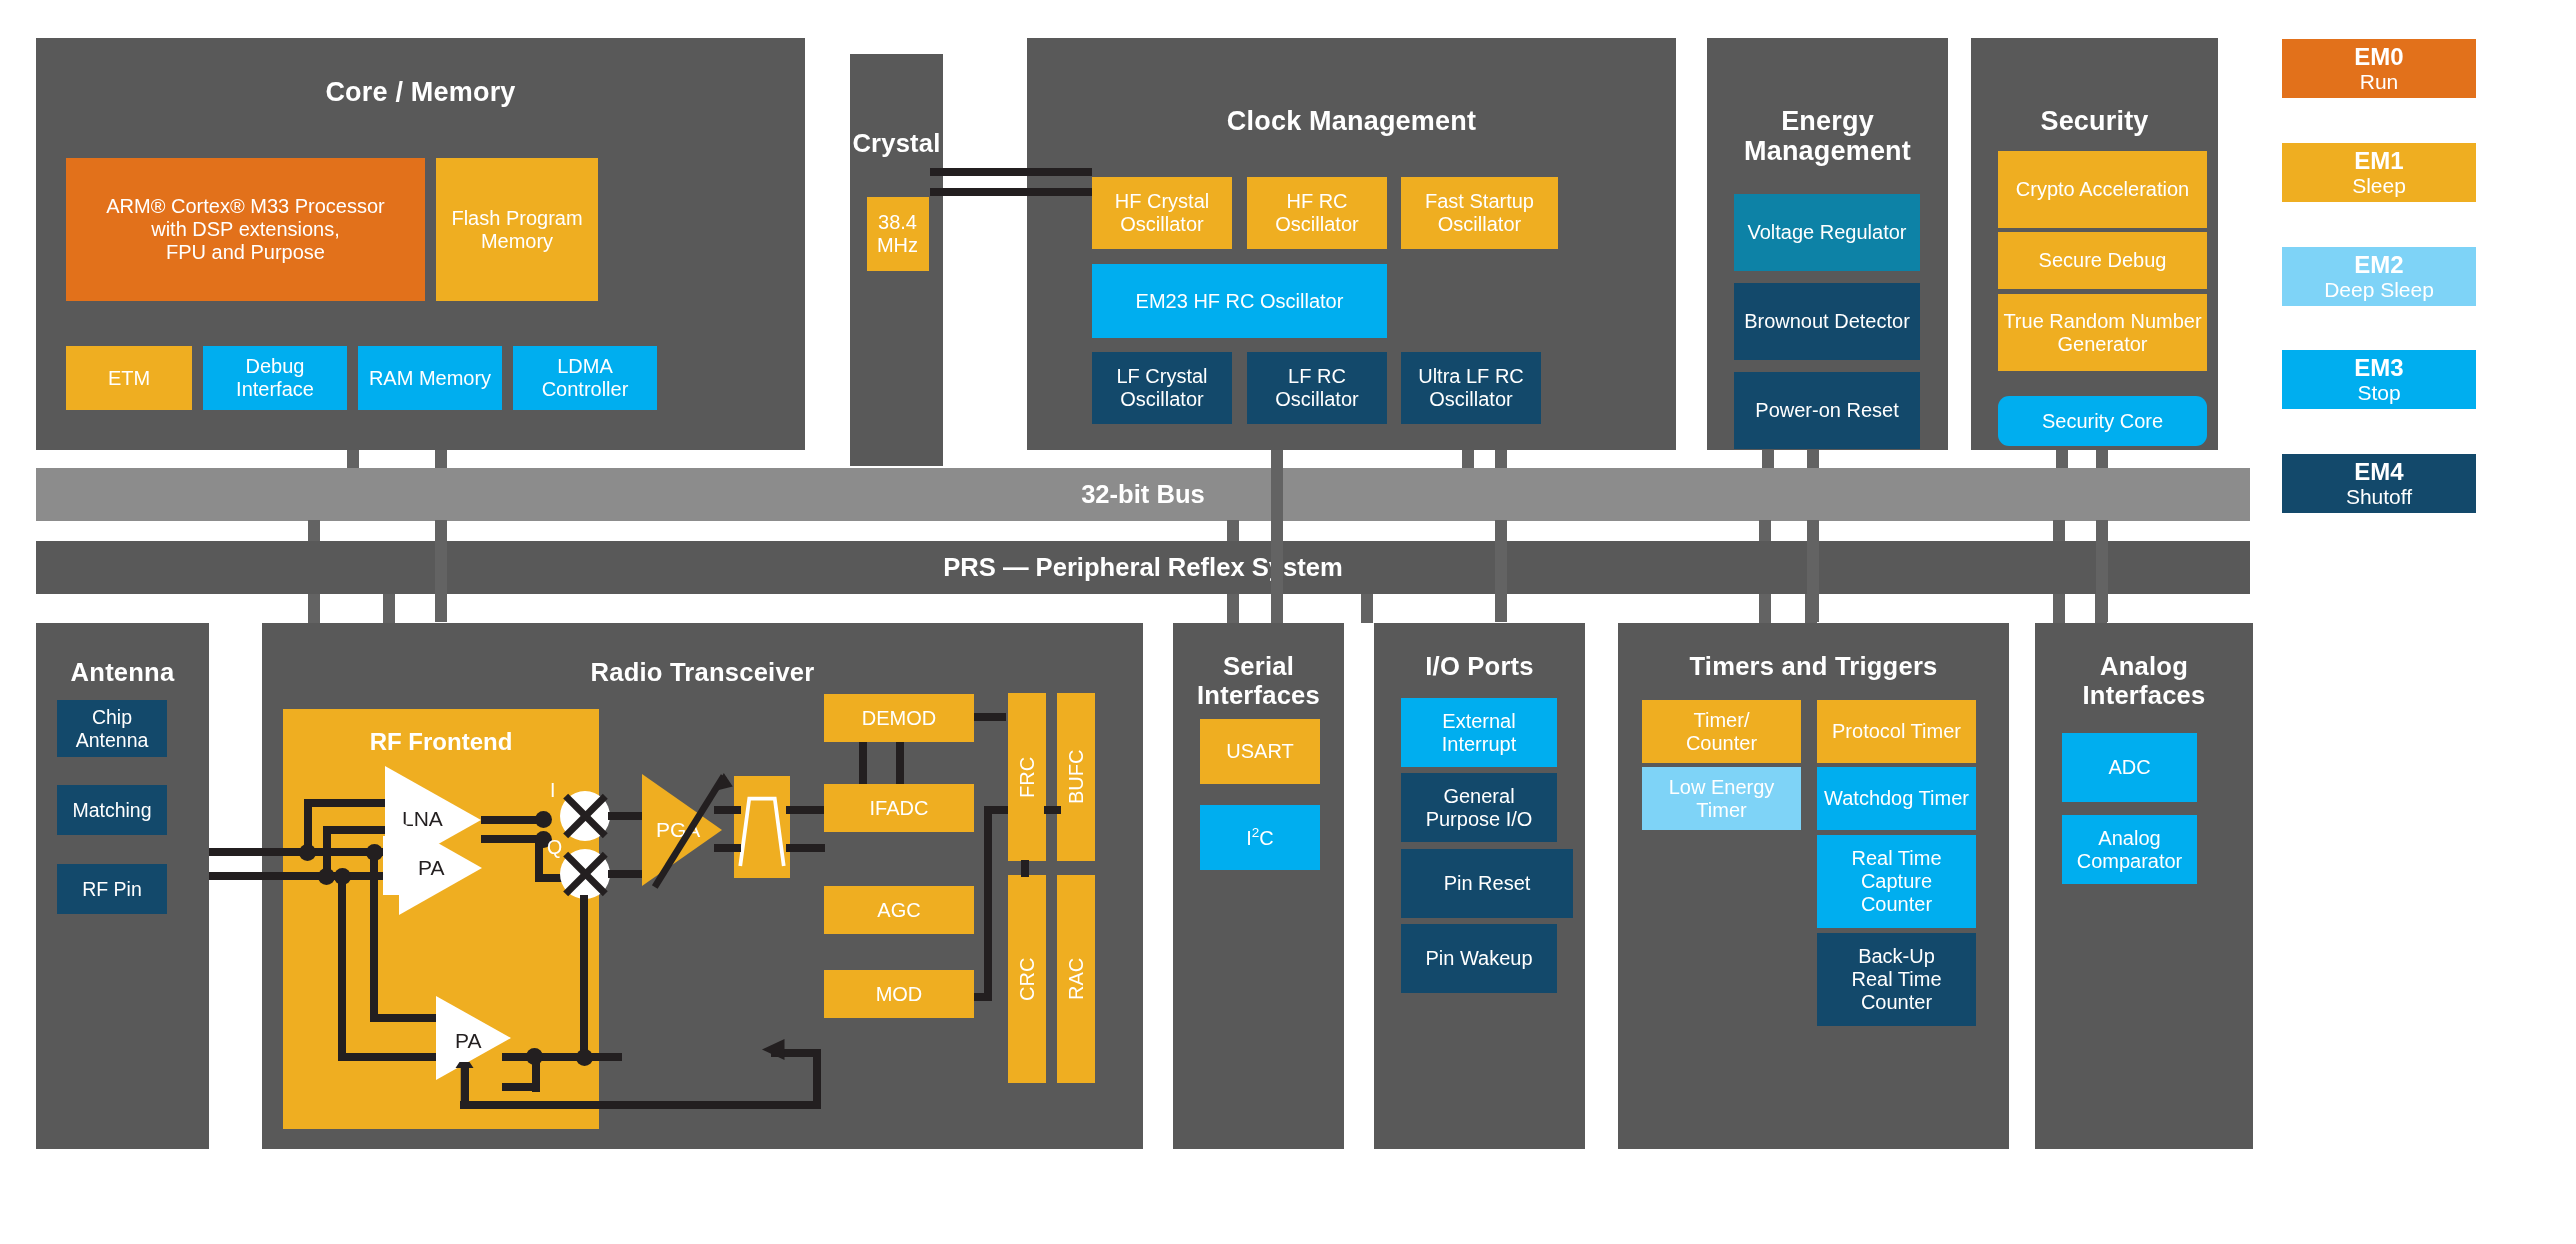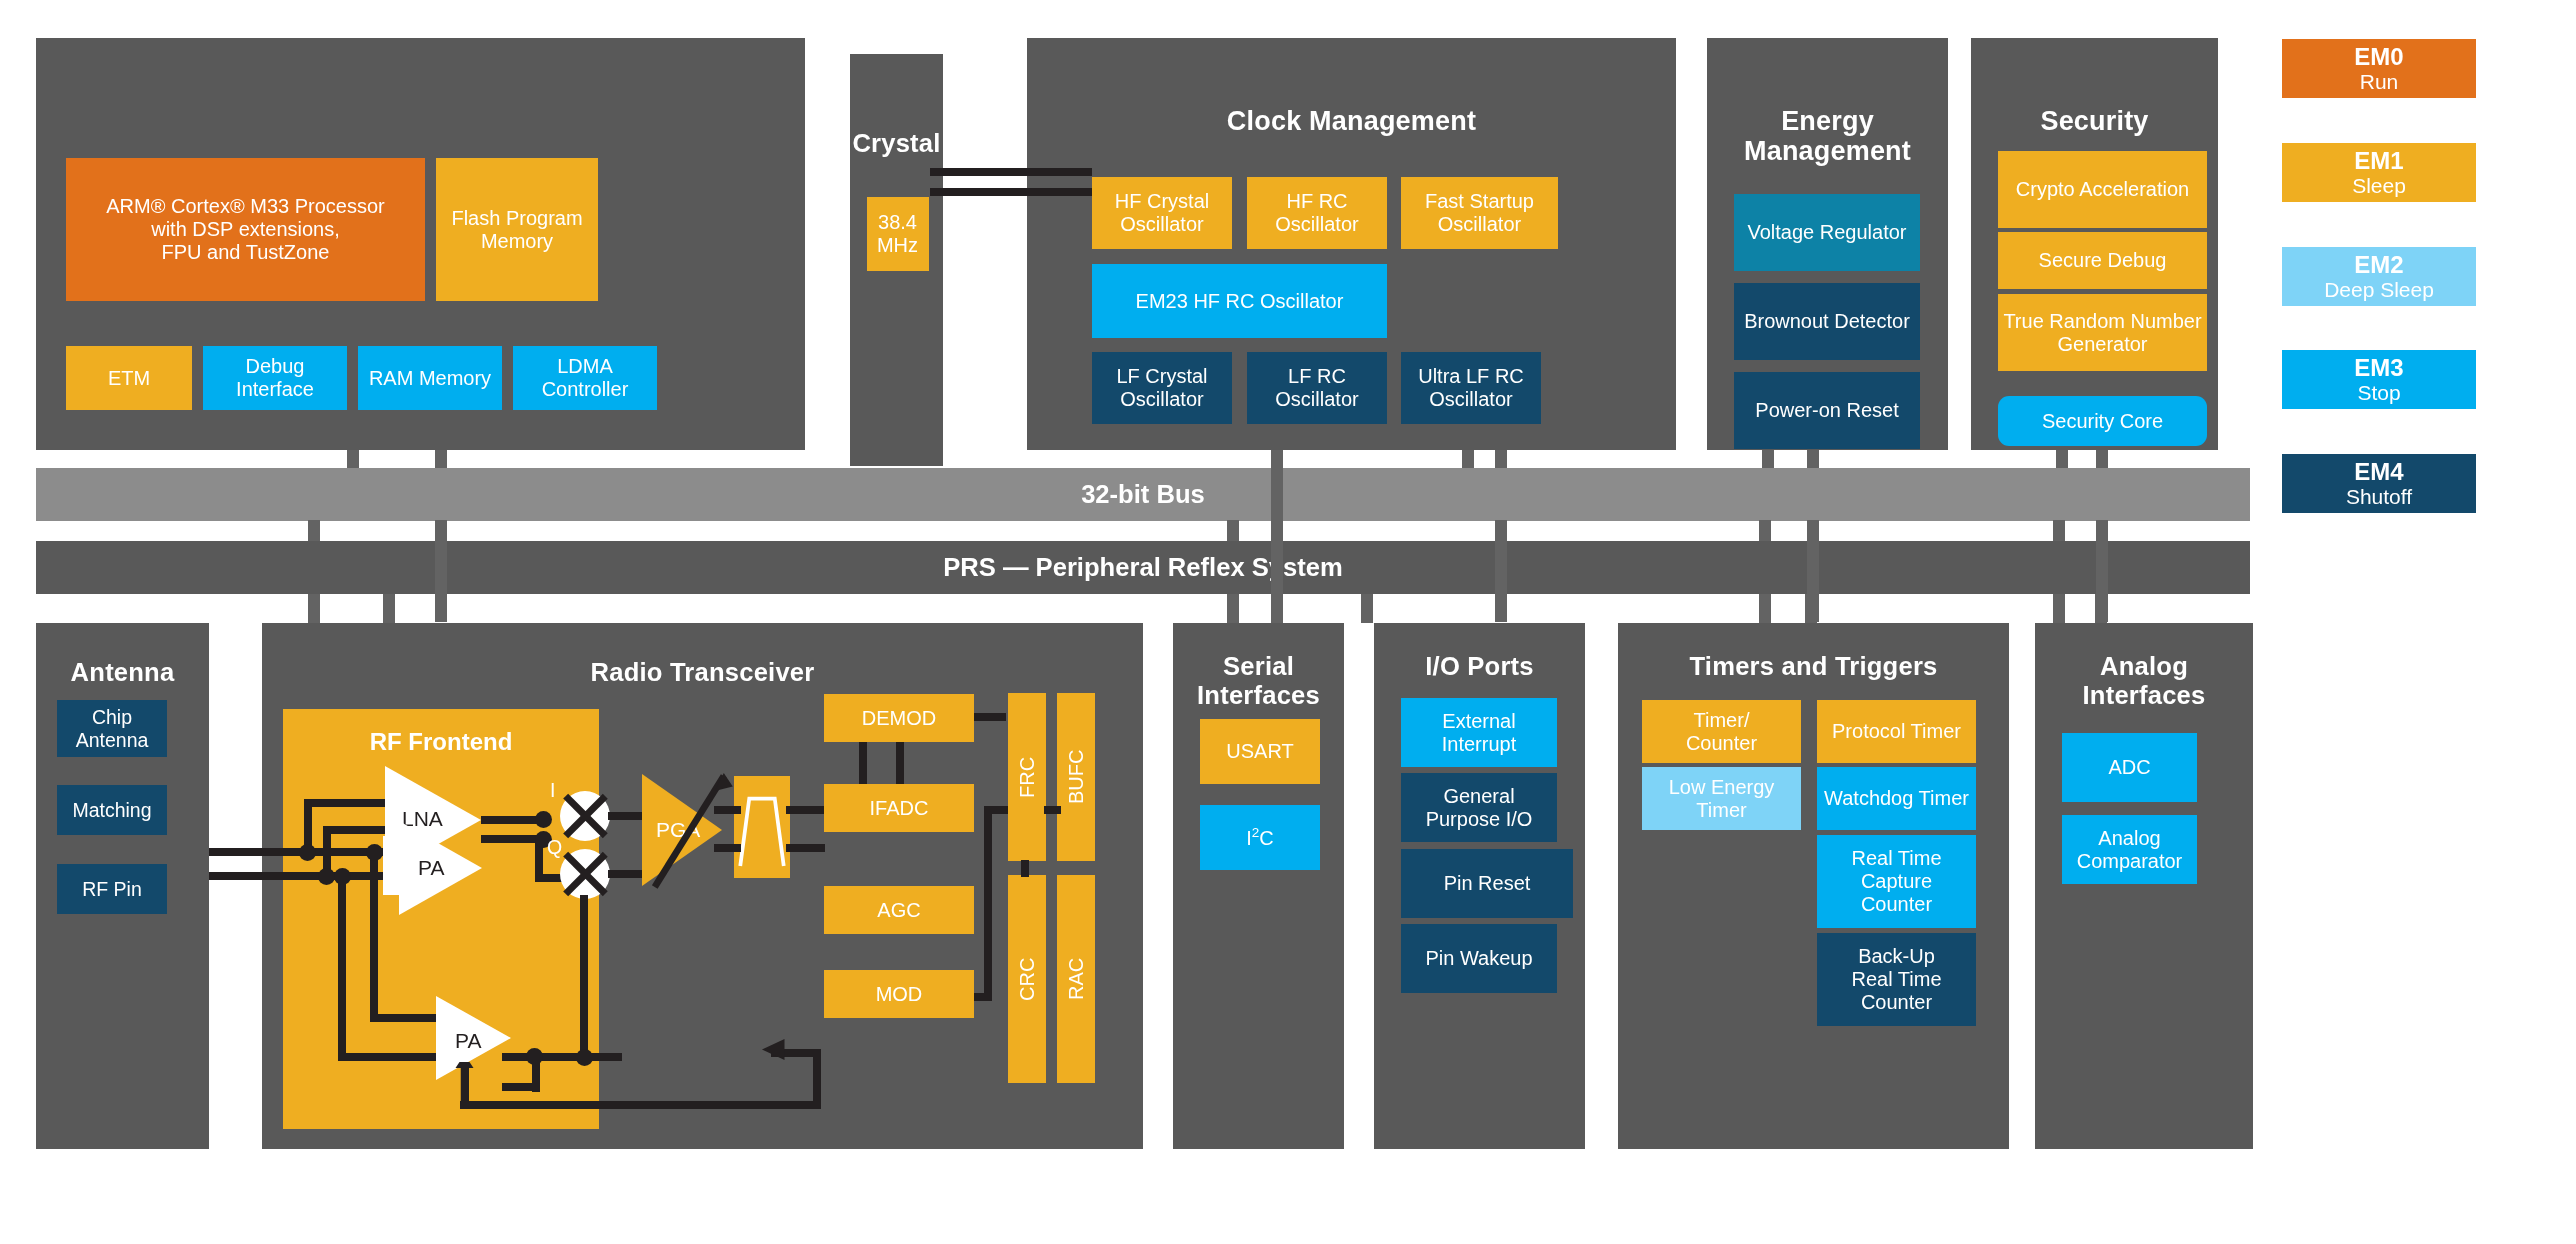--- a/index.html
+++ b/index.html
@@ -40,25 +40,26 @@
   .em-blk{position:absolute;box-sizing:border-box;display:flex;flex-direction:column;align-items:center;justify-content:center;color:#fff;text-align:center;line-height:1.1;}
   .em-blk .em-name{font-weight:bold;}
   .em-blk .em-state{font-weight:400;}
 </style>
 </head>
 <body>
 
 <div id="canvas">
 
   <div class="sect" style="left:36px;top:38px;width:769px;height:412px;">
+    <div class="sect-title" style="top:39px;font-size:27px;">Core / Memory</div>
 
     <div class="blk orange" style="left:30px;top:120px;width:359px;height:143px;font-size:20px;flex-direction:column;">
       <span>ARM® Cortex® M33 Processor</span>
       <span>with DSP extensions,</span>
-      <span>FPU and TustZone</span>
+      <span>FPU and Purpose</span>
     </div>
 
     <div class="blk amber" style="left:400px;top:120px;width:162px;height:143px;font-size:20px;">Flash Program Memory</div>
 
     <div class="blk amber" style="left:30px;top:308px;width:126px;height:64px;font-size:20px;">ETM</div>
     <div class="blk cyan" style="left:167px;top:308px;width:144px;height:64px;font-size:20px;">Debug Interface</div>
     <div class="blk cyan" style="left:322px;top:308px;width:144px;height:64px;font-size:20px;">RAM Memory</div>
     <div class="blk cyan" style="left:477px;top:308px;width:144px;height:64px;font-size:20px;">LDMA Controller</div>
   </div>
 

